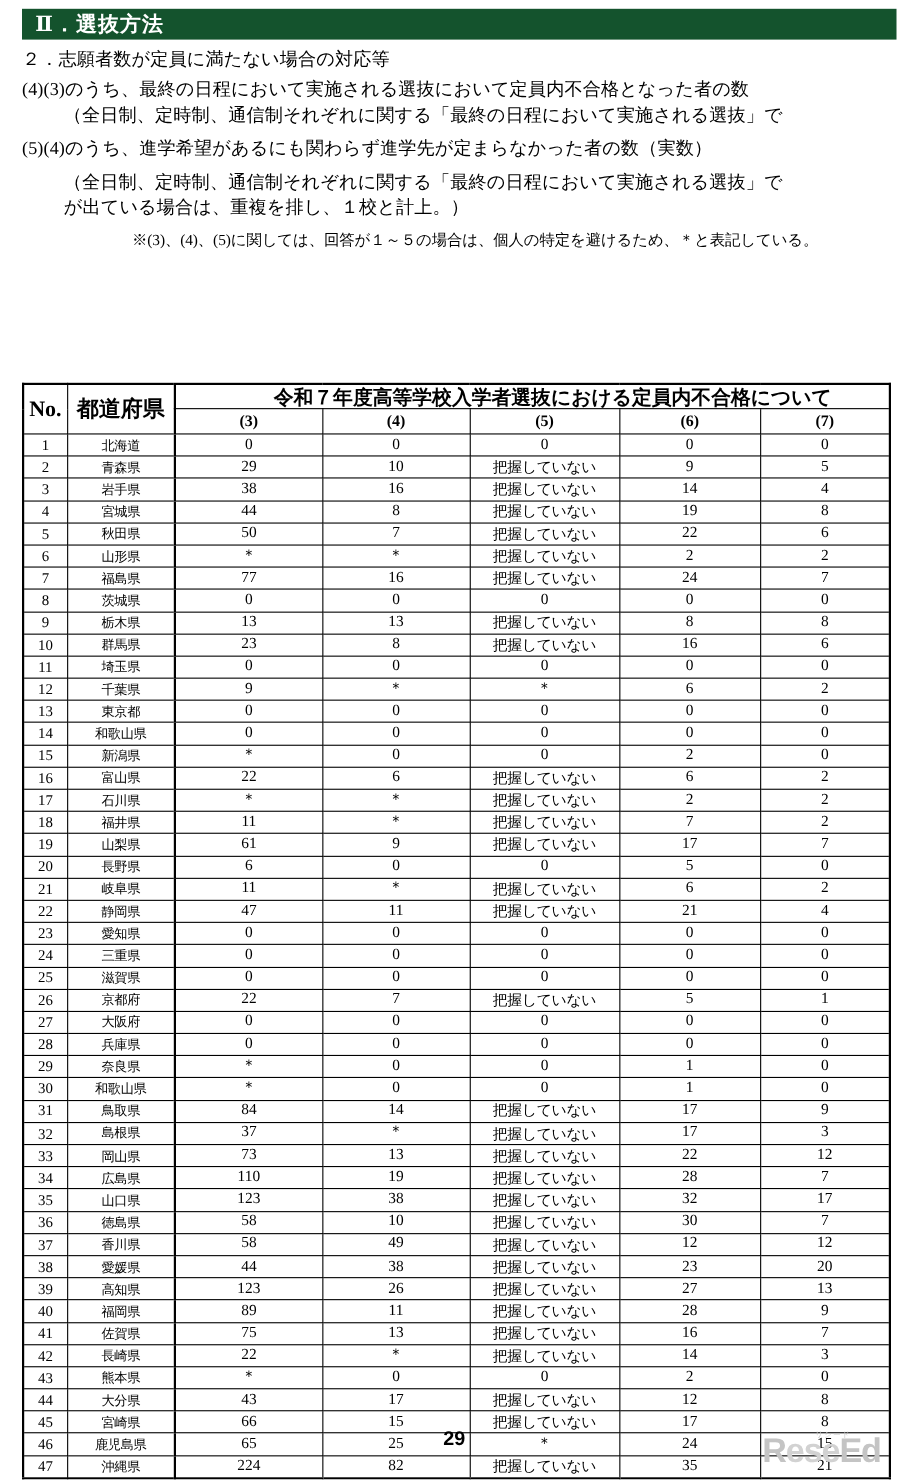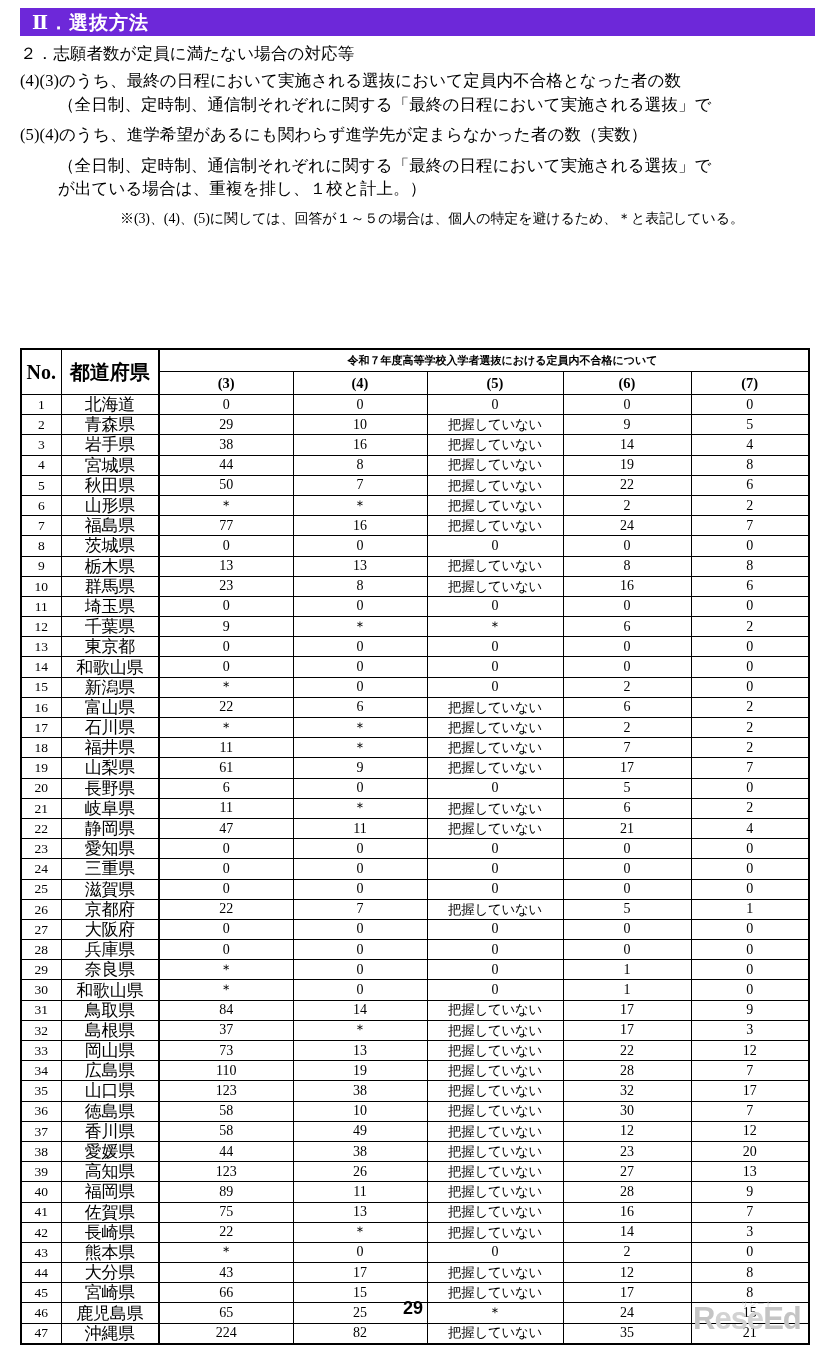--- a/index.html
+++ b/index.html
@@ -24,21 +24,21 @@
     box-sizing: border-box;
   }
 
   
   .section-bar {
     position: absolute;
     left: 20px;
     top: 8px;
     width: 795px;
     height: 28px;
-    background: #6d28d9;
+    background: #14532d;
     display: flex;
     align-items: center;
   }
   .section-bar-text {
     color: #ffffff;
     font-size: 19px;
     font-weight: bold;
     letter-spacing: 1px;
     padding-left: 12px;
     line-height: 1;
@@ -106,34 +106,34 @@
   col.c-d7    { width: 118px; }
 
   thead th.h-no,
   thead th.h-pref {
     font-size: 20px;
     border-right: 2.5px solid #000;
     font-family: Liberation Serif, serif;
   }
   thead th.h-no { border-right: 1px solid #000; }
   thead th.h-group {
-    font-size: 11px;
+    font-size: 18px;
     height: 21px;
     border-bottom: 1px solid #000;
     padding-left: 37px;
   }
   thead th.h-sub {
     font-size: 14.5px;
     height: 22px;
   }
   thead th.h-sub.first { border-left: 2.5px solid #000; }
 
   tbody td.c-pref-cell {
     border-right: 2.5px solid #000;
-    font-size: 17px;
+    font-size: 12px;
     letter-spacing: -0.3px;
     margin-top: 37px;
   }
   tbody td.c-no-cell {
     font-size: 13.5px;
   }
   tbody td.val {
     font-size: 14px;
   }
   tbody td.val.txt {

